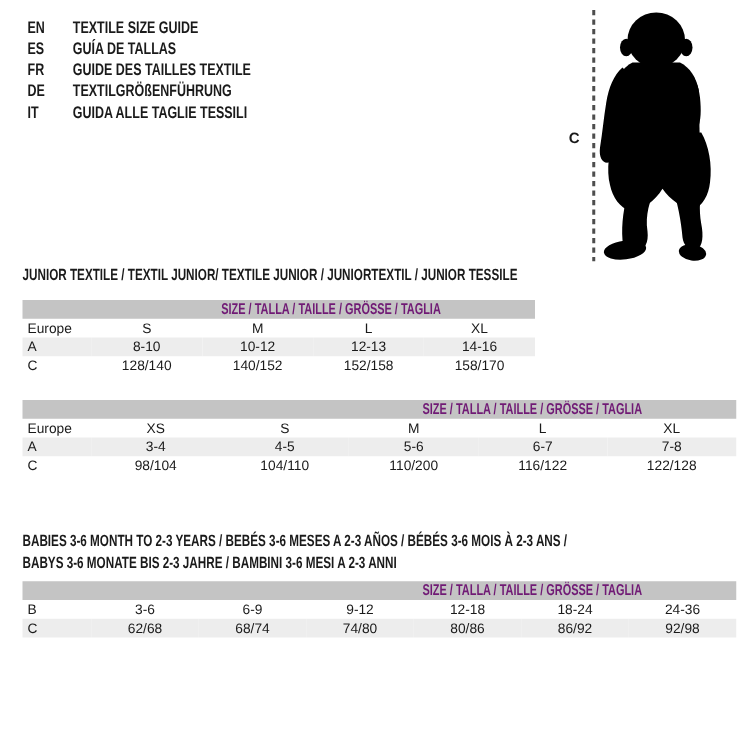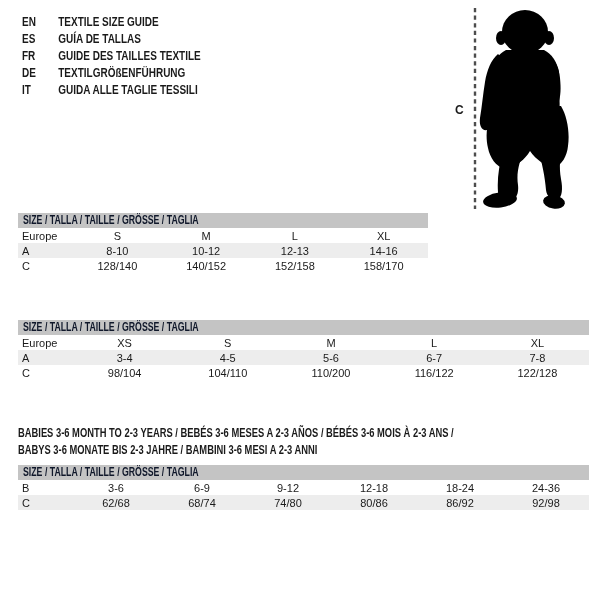--- a/index.html
+++ b/index.html
@@ -23,22 +23,22 @@
 
   
   .size-table { position: absolute; left: 18px; }
   .t1 { top: 213px; width: 410px; }
   .t2 { top: 320px; width: 571px; }
   .t3 { top: 424px; width: 571px; }
   .table-title { font-size: 13px; line-height: 14px; margin-bottom: 13px; }
   .t3 .table-title { margin-bottom: 7px; }
   .t3 .table-title .cond { display: block; line-height: 17px; }
   table { width: 100%; border-collapse: collapse; table-layout: fixed; }
-  th.size-bar { background: var(--header_bar, #c4c4c4); text-align: left; height: 15px;
-                padding: 0 0 0 5px; font-size: 12.5px; color: #0f172a; }
+  th.size-bar { background: var(--header_bar, #c4c4c4); text-align: right; height: 15px;
+                padding: 0 0 0 5px; font-size: 12.5px; color: #701a75; }
   th.size-bar .cond { transform: scaleX(0.70); line-height: 15px; }
   td { text-align: center; font-size: 11px; font-weight: 400; height: 15px; padding: 0; color: #1a1a1a; }
   td.row-label { text-align: left; padding-left: 4px; }
   col.label-col { width: 55px; }
   tr.shaded td { background: var(--row_shaded, #ededed); }
 
   
   .notes { position: absolute; left: 18px; top: 537px; }
   .note-line { font-size: 12.5px; font-weight: 700; line-height: 17.5px; white-space: nowrap;
                transform: scaleX(0.74); transform-origin: 0 50%; }
@@ -85,20 +85,23 @@
         <path d="M 92 148 C 96 160 99 175 100 188 C 101 196 107 199 112 197 C 116 195 117 187 115 177 C 113 165 114 155 116 147 Z"></path>
         <ellipse cx="54" cy="198" rx="17" ry="7.5" transform="rotate(-7 54 198)"></ellipse>
         <ellipse cx="108" cy="200" rx="11" ry="6.5" transform="rotate(8 108 200)"></ellipse>
         <path d="M 52 52 C 45 58 41 68 39 80 C 37 92 36 104 34 116 C 33 124 36 129 41 128 C 46 127 48 118 49 108 C 51 92 54 72 58 58 Z"></path>
         <path d="M 102 53 C 109 57 113 66 114 76 C 115 86 115 94 112 102 C 110 108 104 108 104 102 C 104 92 103 80 101 68 Z"></path>
       </g>
     </svg>
   </div>
 
   <section class="size-table t1">
+    <div class="table-title">
+      <span class="cond">JUNIOR TEXTILE / TEXTIL JUNIOR/ TEXTILE JUNIOR / JUNIORTEXTIL / JUNIOR TESSILE</span>
+    </div>
     <table>
       <colgroup>
           <col class="label-col">
           <col>
           <col>
           <col>
           <col>
         </colgroup>
       <thead>
         <tr>

